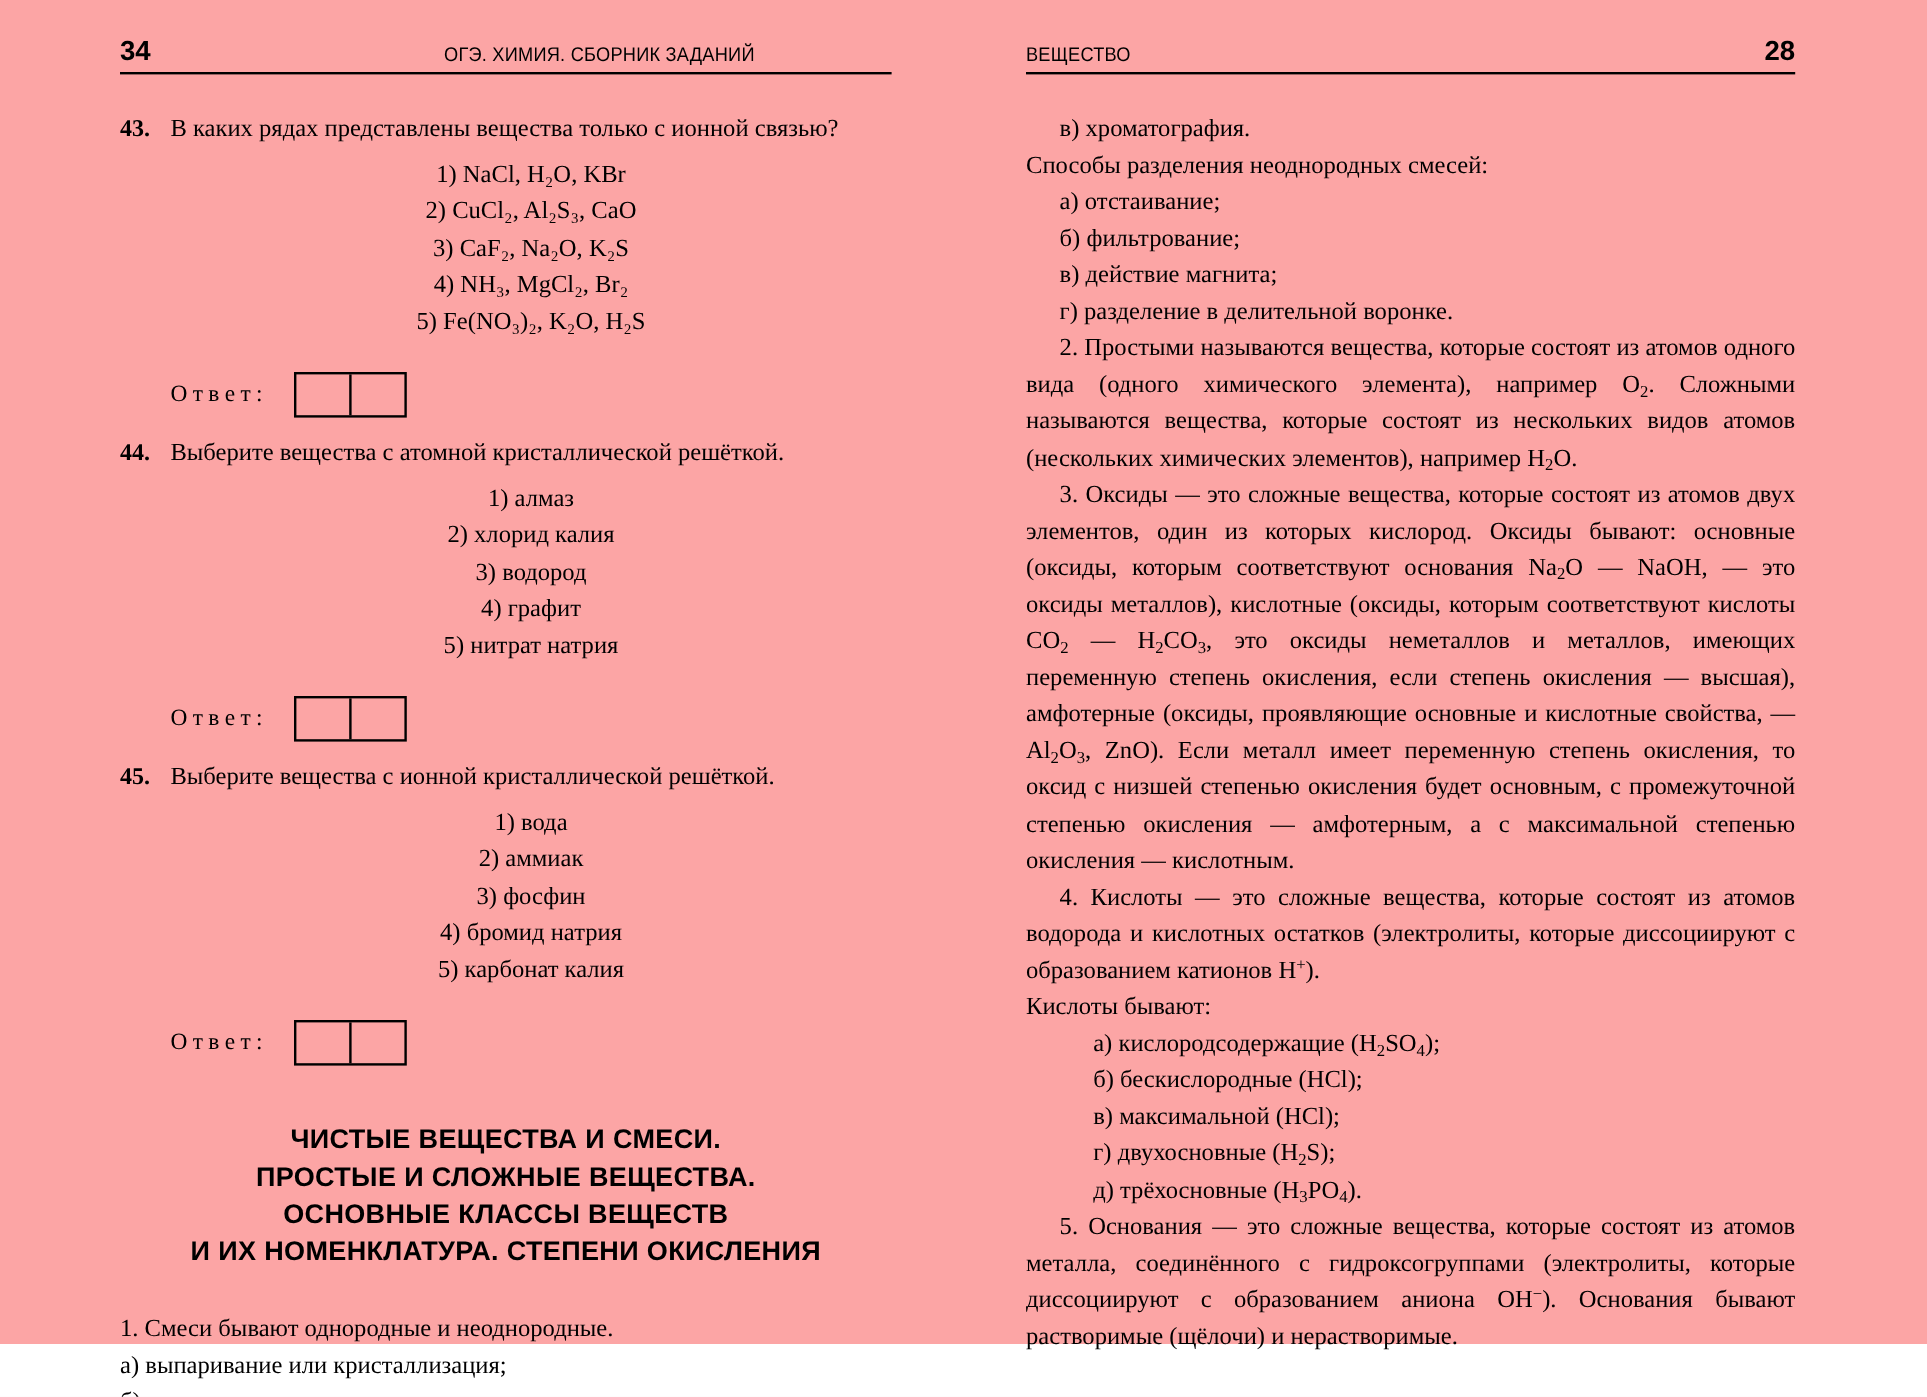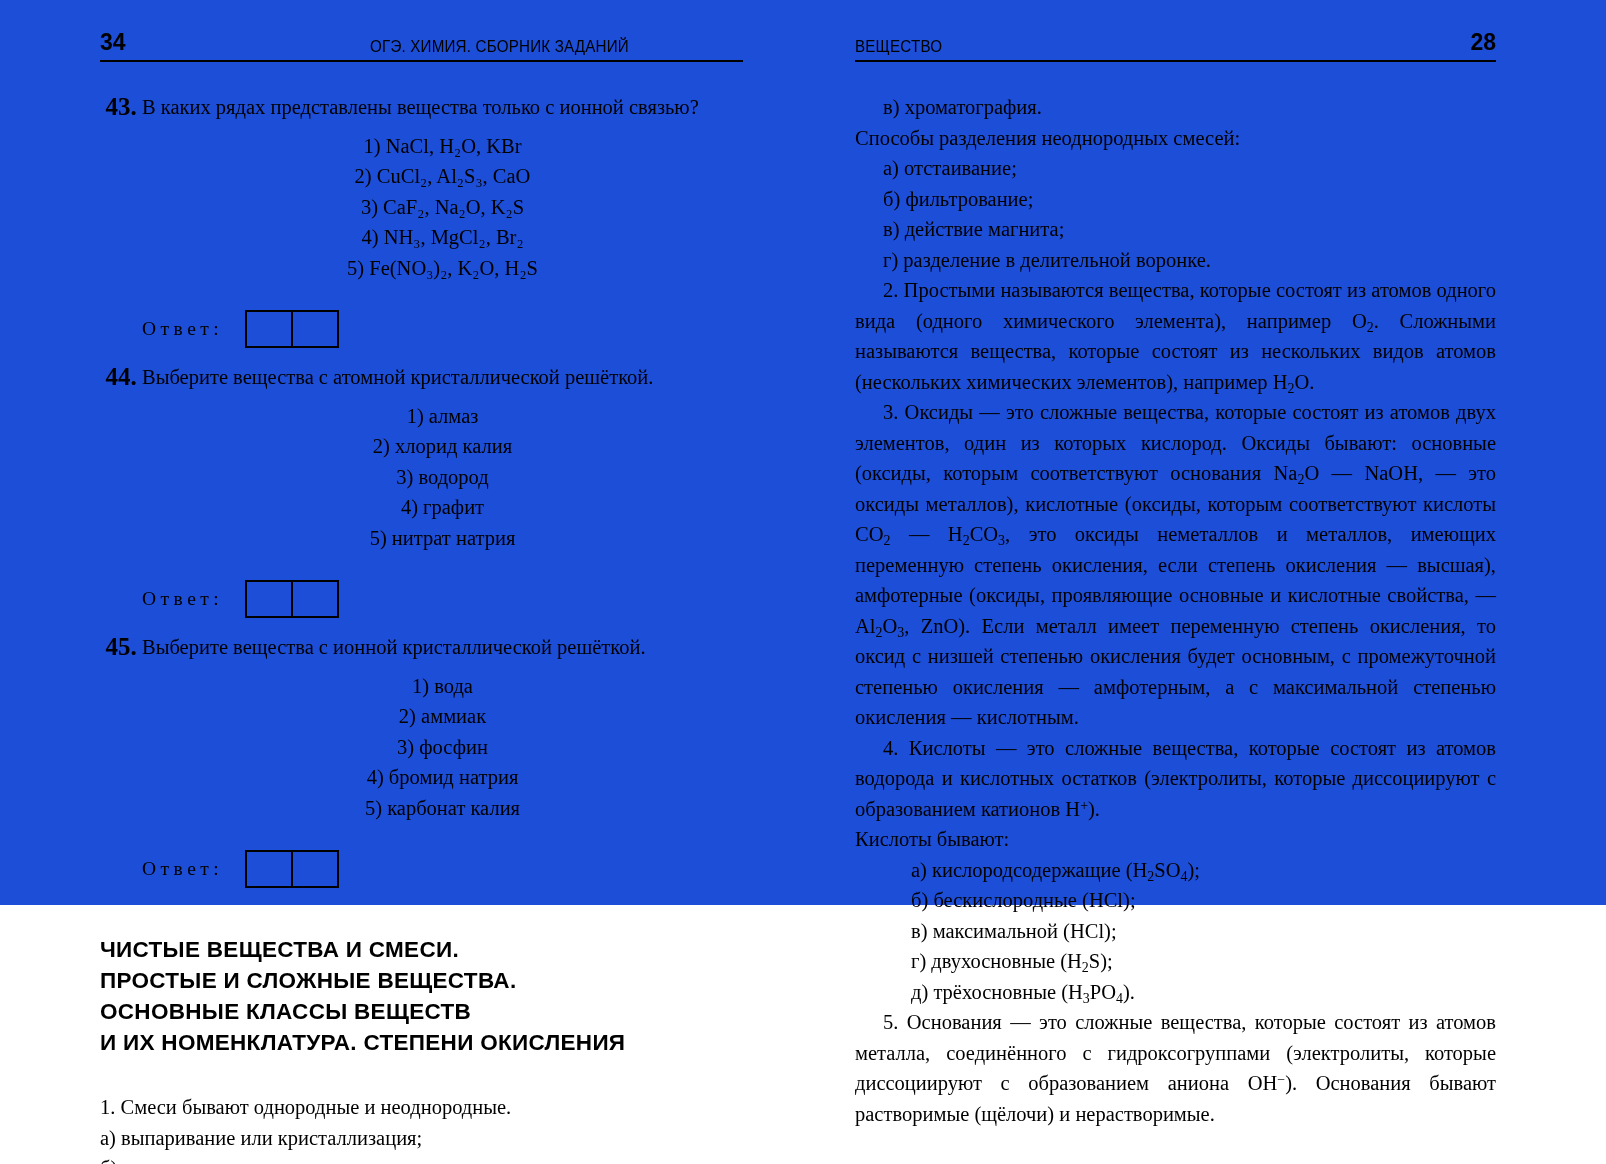--- a/index.html
+++ b/index.html
@@ -10,22 +10,22 @@
   body {
     width: 1606px;
     height: 1164px;
     font-family: "Liberation Serif", serif;
     color: #000000;
     overflow: hidden;
   }
   .page {
     position: relative;
     width: 1606px;
-    height: 905px;
-    background: #1d4ed8;
+    height: 1120px;
+    background: #fca5a5;
     box-sizing: border-box;
   }
   .spread {
     display: flex;
     width: 100%;
     height: 100%;
   }
   .page-half {
     position: relative;
     box-sizing: border-box;
@@ -75,25 +75,24 @@
 
   .task {
     margin-bottom: 14px;
   }
   .task-head {
     display: flex;
     align-items: flex-start;
   }
   .task-num {
     font-weight: bold;
-    font-size: 25px;
+    font-size: 20px;
     width: 42px;
     flex: 0 0 42px;
     line-height: 30.5px;
-    text-align: center;
   }
   .task-stem {
     flex: 1;
     text-align: justify;
     text-align-last: left;
     line-height: 30.5px;
     hyphens: manual;
   }
   .options {
     margin: 8px 0 0 42px;
@@ -122,21 +121,21 @@
     width: 44px;
     height: 100%;
   }
   .answer-cell + .answer-cell {
     border-left: 2px solid #000;
   }
 
   
   .section-heading {
     margin: 46px 0 0 0;
-    text-align: left;
+    text-align: center;
     font-family: "Liberation Sans", sans-serif;
     font-weight: bold;
     font-size: 22.5px;
     line-height: 31px;
     letter-spacing: 0.3px;
   }
   .section-heading div { white-space: nowrap; }
 
   
   .theory {

